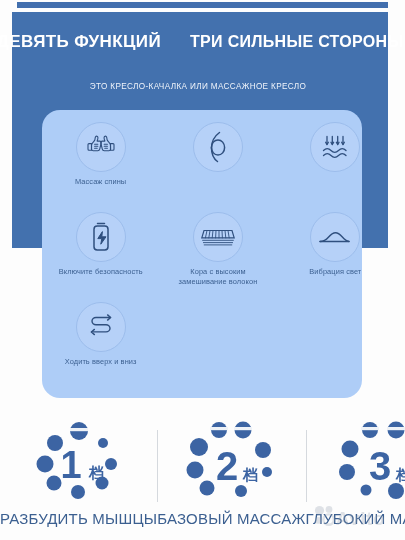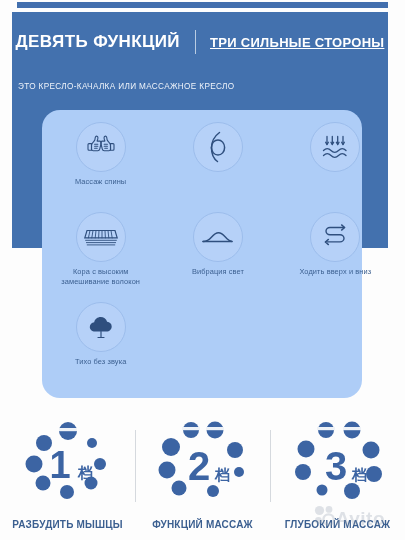--- a/index.html
+++ b/index.html
@@ -27,26 +27,26 @@
   .title-row {
     position: absolute; left: 0; top: 17px; width: 376px; height: 26px;
     display: flex; align-items: center; justify-content: center;
   }
   .title-main {
     color: #ffffff; font-size: 17px; font-weight: bold; letter-spacing: .4px;
     padding-right: 15px; white-space: nowrap;
   }
   .title-divider { width: 1px; height: 24px; background: #b9cce3; }
   .title-sub {
-    color: #ffffff; font-size: 13px; font-weight: bold; letter-spacing: .3px;
-    padding-left: 14px; white-space: nowrap; text-decoration: underline;
+    color: #ffffff; font-size: 16px; font-weight: bold; letter-spacing: .3px;
+    padding-left: 14px; white-space: nowrap;
   }
   .subtitle {
-    position: absolute; left: 6px; top: 70px; width: 372px;
-    color: #eef3fa; font-size: 8.2px; letter-spacing: .35px;
+    position: absolute; left: 0; top: 70px; width: 372px;
+    text-align: center; color: #eef3fa; font-size: 8.2px; letter-spacing: .35px;
   }
 
   
   .feature-card {
     position: absolute; left: 42px; top: 110px; width: 320px; height: 288px;
     background: #aecdf7; border-radius: 18px;
   }
   .grid {
     position: absolute; left: 0; top: 9px; width: 352px; height: 270px;
     display: grid; grid-template-columns: repeat(3, 1fr); grid-template-rows: repeat(3, 1fr);
@@ -69,21 +69,21 @@
     display: flex;
   }
   .level { position: relative; flex: 1; display: flex; flex-direction: column; align-items: center; }
   .level + .level::before {
     content: ""; position: absolute; left: 0; top: 10px; width: 1px; height: 72px;
     background: #d5d9de;
   }
   .badge { position: relative; width: 104px; height: 84px; }
   .badge svg { display: block; }
   .level-label {
-    margin-top: 15px; font-size: 10px; font-weight: bold; color: #3b5f90;
+    margin-top: 6px; font-size: 15px; font-weight: normal; color: #3b5f90;
     letter-spacing: .2px; white-space: nowrap;
   }
 
   
   .watermark {
     position: absolute; right: 20px; bottom: 10px;
     display: flex; align-items: flex-end; gap: 1px;
     opacity: .30;
   }
   .wm-text { font-size: 19px; font-weight: bold; color: #98a4b3; letter-spacing: .5px; }
@@ -138,20 +138,30 @@
             <path d="M8 13.5l-1.3-2.2M8 13.5l1.3-2.2"></path>
             <path d="M13.3 13.5L12 11.3M13.3 13.5l1.3-2.2"></path>
             <path d="M18.7 13.5l-1.3-2.2M18.7 13.5l1.3-2.2"></path>
             <path d="M24 13.5l-1.3-2.2M24 13.5l1.3-2.2"></path>
             <path d="M4.5 19.5c2.5-2.6 5-2.6 7.5 0s5 2.6 7.5 0 5-2.6 7.5 0"></path>
             <path d="M4.5 24.5c2.5-2.6 5-2.6 7.5 0s5 2.6 7.5 0 5-2.6 7.5 0"></path>
           </svg>
         </div>
       </div>
 
+      <div class="cell">
+        <div class="ic-wrap">
+          <svg width="22" height="34" viewBox="0 0 22 34" fill="none" stroke="#2f4f7e" stroke-width="1.5" stroke-linejoin="round">
+            <path d="M7.5 3.5h7" stroke-linecap="round"></path>
+            <rect x="4" y="6" width="14" height="24" rx="3.2"></rect>
+            <path d="M12.4 11.6l-4.6 7h4l-1 5.6 5.2-7.4h-4.2z" fill="#2f4f7e" stroke-width="1"></path>
+          </svg>
+        </div>
+        <div class="cell-label">Включите безопасность</div>
+      </div>
 
       <div class="cell">
         <div class="ic-wrap">
           <svg width="36" height="26" viewBox="0 0 36 26" fill="none" stroke="#2f4f7e" stroke-width="0.9" stroke-linecap="round">
             <path d="M4 6.5h28l2.2 7.4H1.8z" stroke-width="1.2"></path>
             <path d="M7 6.5l-1.6 7.4M10 6.5l-1.2 7.4M13 6.5l-.8 7.4M16 6.5l-.4 7.4M19 6.5v7.4M22 6.5l.4 7.4M25 6.5l.8 7.4M28 6.5l1.2 7.4"></path>
             <path d="M2.6 16.3h30.8M3.4 18.6h29.2M4.2 20.9h27.6"></path>
           </svg>
         </div>
         <div class="cell-label">Кора с высоким замешивание волокон</div>
@@ -171,30 +181,20 @@
         <div class="ic-wrap">
           <svg width="32" height="30" viewBox="0 0 32 30" fill="none" stroke="#2f4f7e" stroke-width="1.4" stroke-linecap="round" stroke-linejoin="round">
             <path d="M25.5 5.5H11c-2.2 0-4 1.6-4 3.6s1.8 3.6 4 3.6h10c2.2 0 4 1.6 4 3.6s-1.8 3.6-4 3.6H6.5"></path>
             <path d="M22.6 2.9l3 2.6-3 2.6"></path>
             <path d="M9.4 17.4l-3 2.6 3 2.6"></path>
           </svg>
         </div>
         <div class="cell-label">Ходить вверх и вниз</div>
       </div>
 
-      <div class="cell">
-        <div class="ic-wrap">
-          <svg width="34" height="30" viewBox="0 0 34 30" fill="none" stroke="#2f4f7e" stroke-width="1.2" stroke-linecap="round">
-            <path d="M11 19.5c-3 0-5.2-2-5.2-4.6 0-2.4 1.9-4.4 4.4-4.6.6-3 3.3-5.2 6.5-5.2 3 0 5.6 2 6.4 4.7 2.6.1 4.6 2.1 4.6 4.6 0 2.6-2.2 5.1-5.2 5.1z" fill="#2f4f7e" stroke="none"></path>
-            <path d="M17 19.5v6"></path>
-            <path d="M14 25.5h6"></path>
-          </svg>
-        </div>
-        <div class="cell-label">Тихо без звука</div>
-      </div>
 
     </div>
   </div>
 
   <div class="levels">
 
     <div class="level">
       <div class="badge">
         <svg width="104" height="84" viewBox="0 0 104 84">
           <g fill="#3c64a3">
@@ -227,21 +227,21 @@
             <circle cx="88" cy="52" r="5"></circle>
             <circle cx="28" cy="68" r="7.5"></circle>
             <circle cx="62" cy="71" r="6"></circle>
           </g>
           <rect x="31" y="7" width="18" height="3.2" fill="#eef2f7"></rect>
           <rect x="55" y="7" width="18" height="3.2" fill="#eef2f7"></rect>
           <text x="48" y="60" font-family="'Liberation Sans',sans-serif" font-size="40" font-weight="bold" fill="#3c64a3" text-anchor="middle">2</text>
           <text x="64" y="60" font-family="'DejaVu Sans',sans-serif" font-size="15" font-weight="bold" fill="#3c64a3">档</text>
         </svg>
       </div>
-      <div class="level-label">ФУНКЦИЙ МАССАЖ</div>
+      <div class="level-label">БАЗОВЫЙ МАССАЖ</div>
     </div>
 
     <div class="level">
       <div class="badge">
         <svg width="104" height="84" viewBox="0 0 104 84">
           <g fill="#3c64a3">
             <circle cx="40" cy="10" r="8"></circle>
             <circle cx="66" cy="10" r="8.5"></circle>
             <circle cx="20" cy="29" r="8.5"></circle>
             <circle cx="85" cy="30" r="8.5"></circle>

